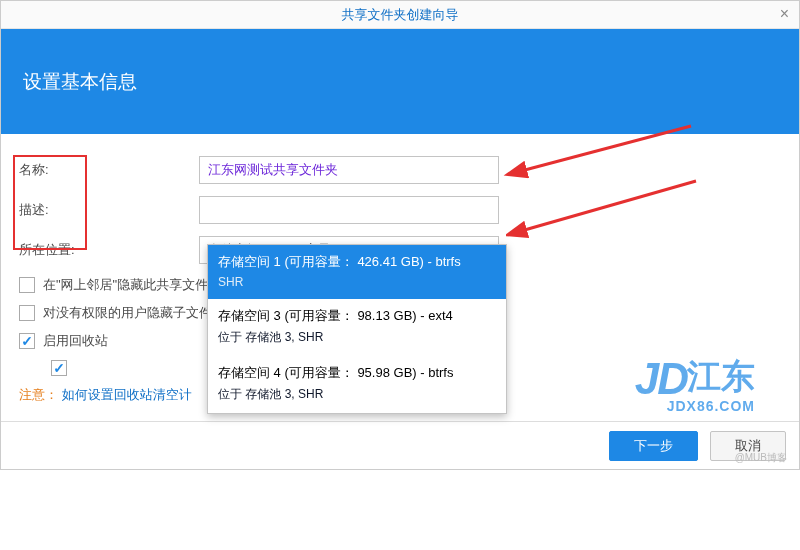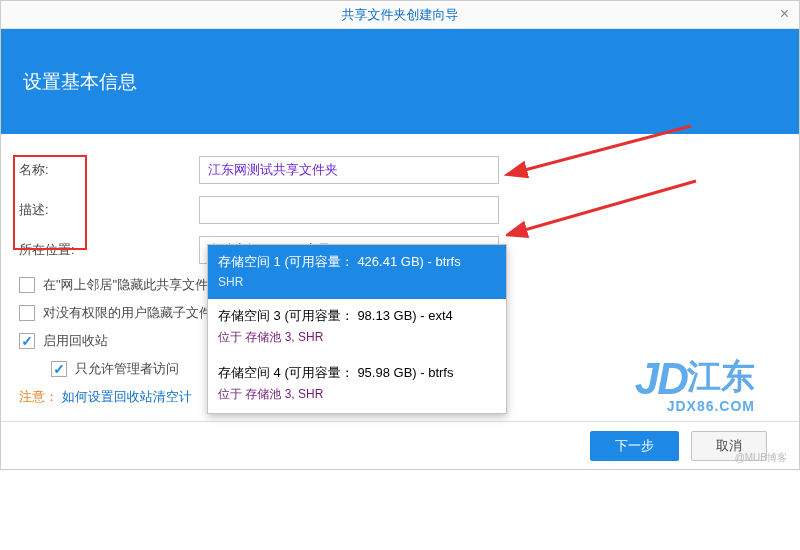--- a/index.html
+++ b/index.html
@@ -14,30 +14,30 @@
 .row{display:flex;align-items:center;margin-bottom:12px}
 .lbl{width:180px;font-size:13px;color:#4a4a4a}
 .textin{width:300px;height:28px;border:1px solid #c4c4c4;padding:0 8px;font-size:13px;color:#6d28d9}
 .select{width:300px;height:28px;border:1px solid #c4c4c4;padding:0 8px;font-size:13px;color:#444;display:flex;align-items:center;justify-content:space-between;cursor:pointer;background:#fff}
 .sel-arrow{width:0;height:0;border-left:5px solid transparent;border-right:5px solid transparent;border-top:6px solid #555}
 .labels-box{position:absolute;left:12px;top:154px;width:74px;height:95px;border:2px solid #e53030}
 .dropdown{position:absolute;left:206px;top:243px;width:300px;background:#fff;border:1px solid #c4c4c4;box-shadow:0 3px 8px rgba(0,0,0,.25);z-index:3}
 .dd-item{padding:8px 10px 10px 10px;font-size:13px;cursor:pointer}
 .dd-item.selected{background:#1e88e5;color:#fff}
 .dd-title{font-weight:500}
-.dd-sub{font-size:12px;margin-top:4px;color:#701a75}
+.dd-sub{font-size:12px;margin-top:4px;color:#0f172a}
 .dd-item.selected .dd-sub{color:#e0ecf7}
 .chkrow{display:flex;align-items:center;margin:10px 0 10px 0;font-size:13px;color:#4a4a4a}
 .chkrow.indent{margin-left:32px}
 .chk{width:16px;height:16px;border:1px solid #aaa;margin-right:8px;display:inline-flex;align-items:center;justify-content:center;background:#fff;cursor:pointer}
 .chk.on{color:#1e88e5;font-size:14px;font-weight:bold}
 .note{font-size:13px;}
 .note .pre{color:#e57f1d}
 .note .link{color:#0f6fc6;cursor:pointer}
-.footer{position:absolute;left:0;right:0;bottom:0;height:48px;border-top:1px solid #ddd;display:flex;align-items:center;justify-content:flex-end;padding-right:32px;gap:12px;background:#fff;z-index:2}
+.footer{position:absolute;left:0;right:0;bottom:0;height:48px;border-top:1px solid #ddd;display:flex;align-items:center;justify-content:flex-end;padding-right:13px;gap:12px;background:#fff;z-index:2}
 .btn{height:30px;padding:0 24px;font-size:13px;border:1px solid #c4c4c4;background:#f5f5f5;cursor:pointer;color:#444;border-radius:2px}
 .btn.primary{background:#1e88e5;color:#fff;border-color:#1e88e5}
 .watermark{position:absolute;right:44px;bottom:55px;z-index:1;text-align:right;opacity:.7}
 .wm-jd{font-size:44px;font-weight:900;font-style:italic;color:#1e88e5;letter-spacing:-2px}
 .wm-cn{font-size:34px;font-weight:800;color:#1e88e5;vertical-align:6px}
 .wm-url{font-size:14px;font-weight:700;color:#1e88e5;letter-spacing:1px;margin-top:-6px}
 .smallwm{position:absolute;right:12px;bottom:4px;font-size:10px;color:#bbb;z-index:2}
 .arrow{position:absolute;z-index:4;pointer-events:none}
 </style>
 </head>
@@ -76,21 +76,20 @@
     <div class="chkrow">
       <span class="chk"></span>
       <span>对没有权限的用户隐藏子文件</span>
     </div>
     <div class="chkrow">
       <span class="chk on">✓</span>
       <span>启用回收站</span>
     </div>
     <div class="chkrow indent">
       <span class="chk on">✓</span>
-      <span>只允许管理者访问</span>
     </div>
     <div class="note">
       <span class="pre">注意：</span>
       <span class="link">如何设置回收站清空计</span>
     </div>
   </div>
 
   <div class="labels-box"></div>
 
   <div class="dropdown">

